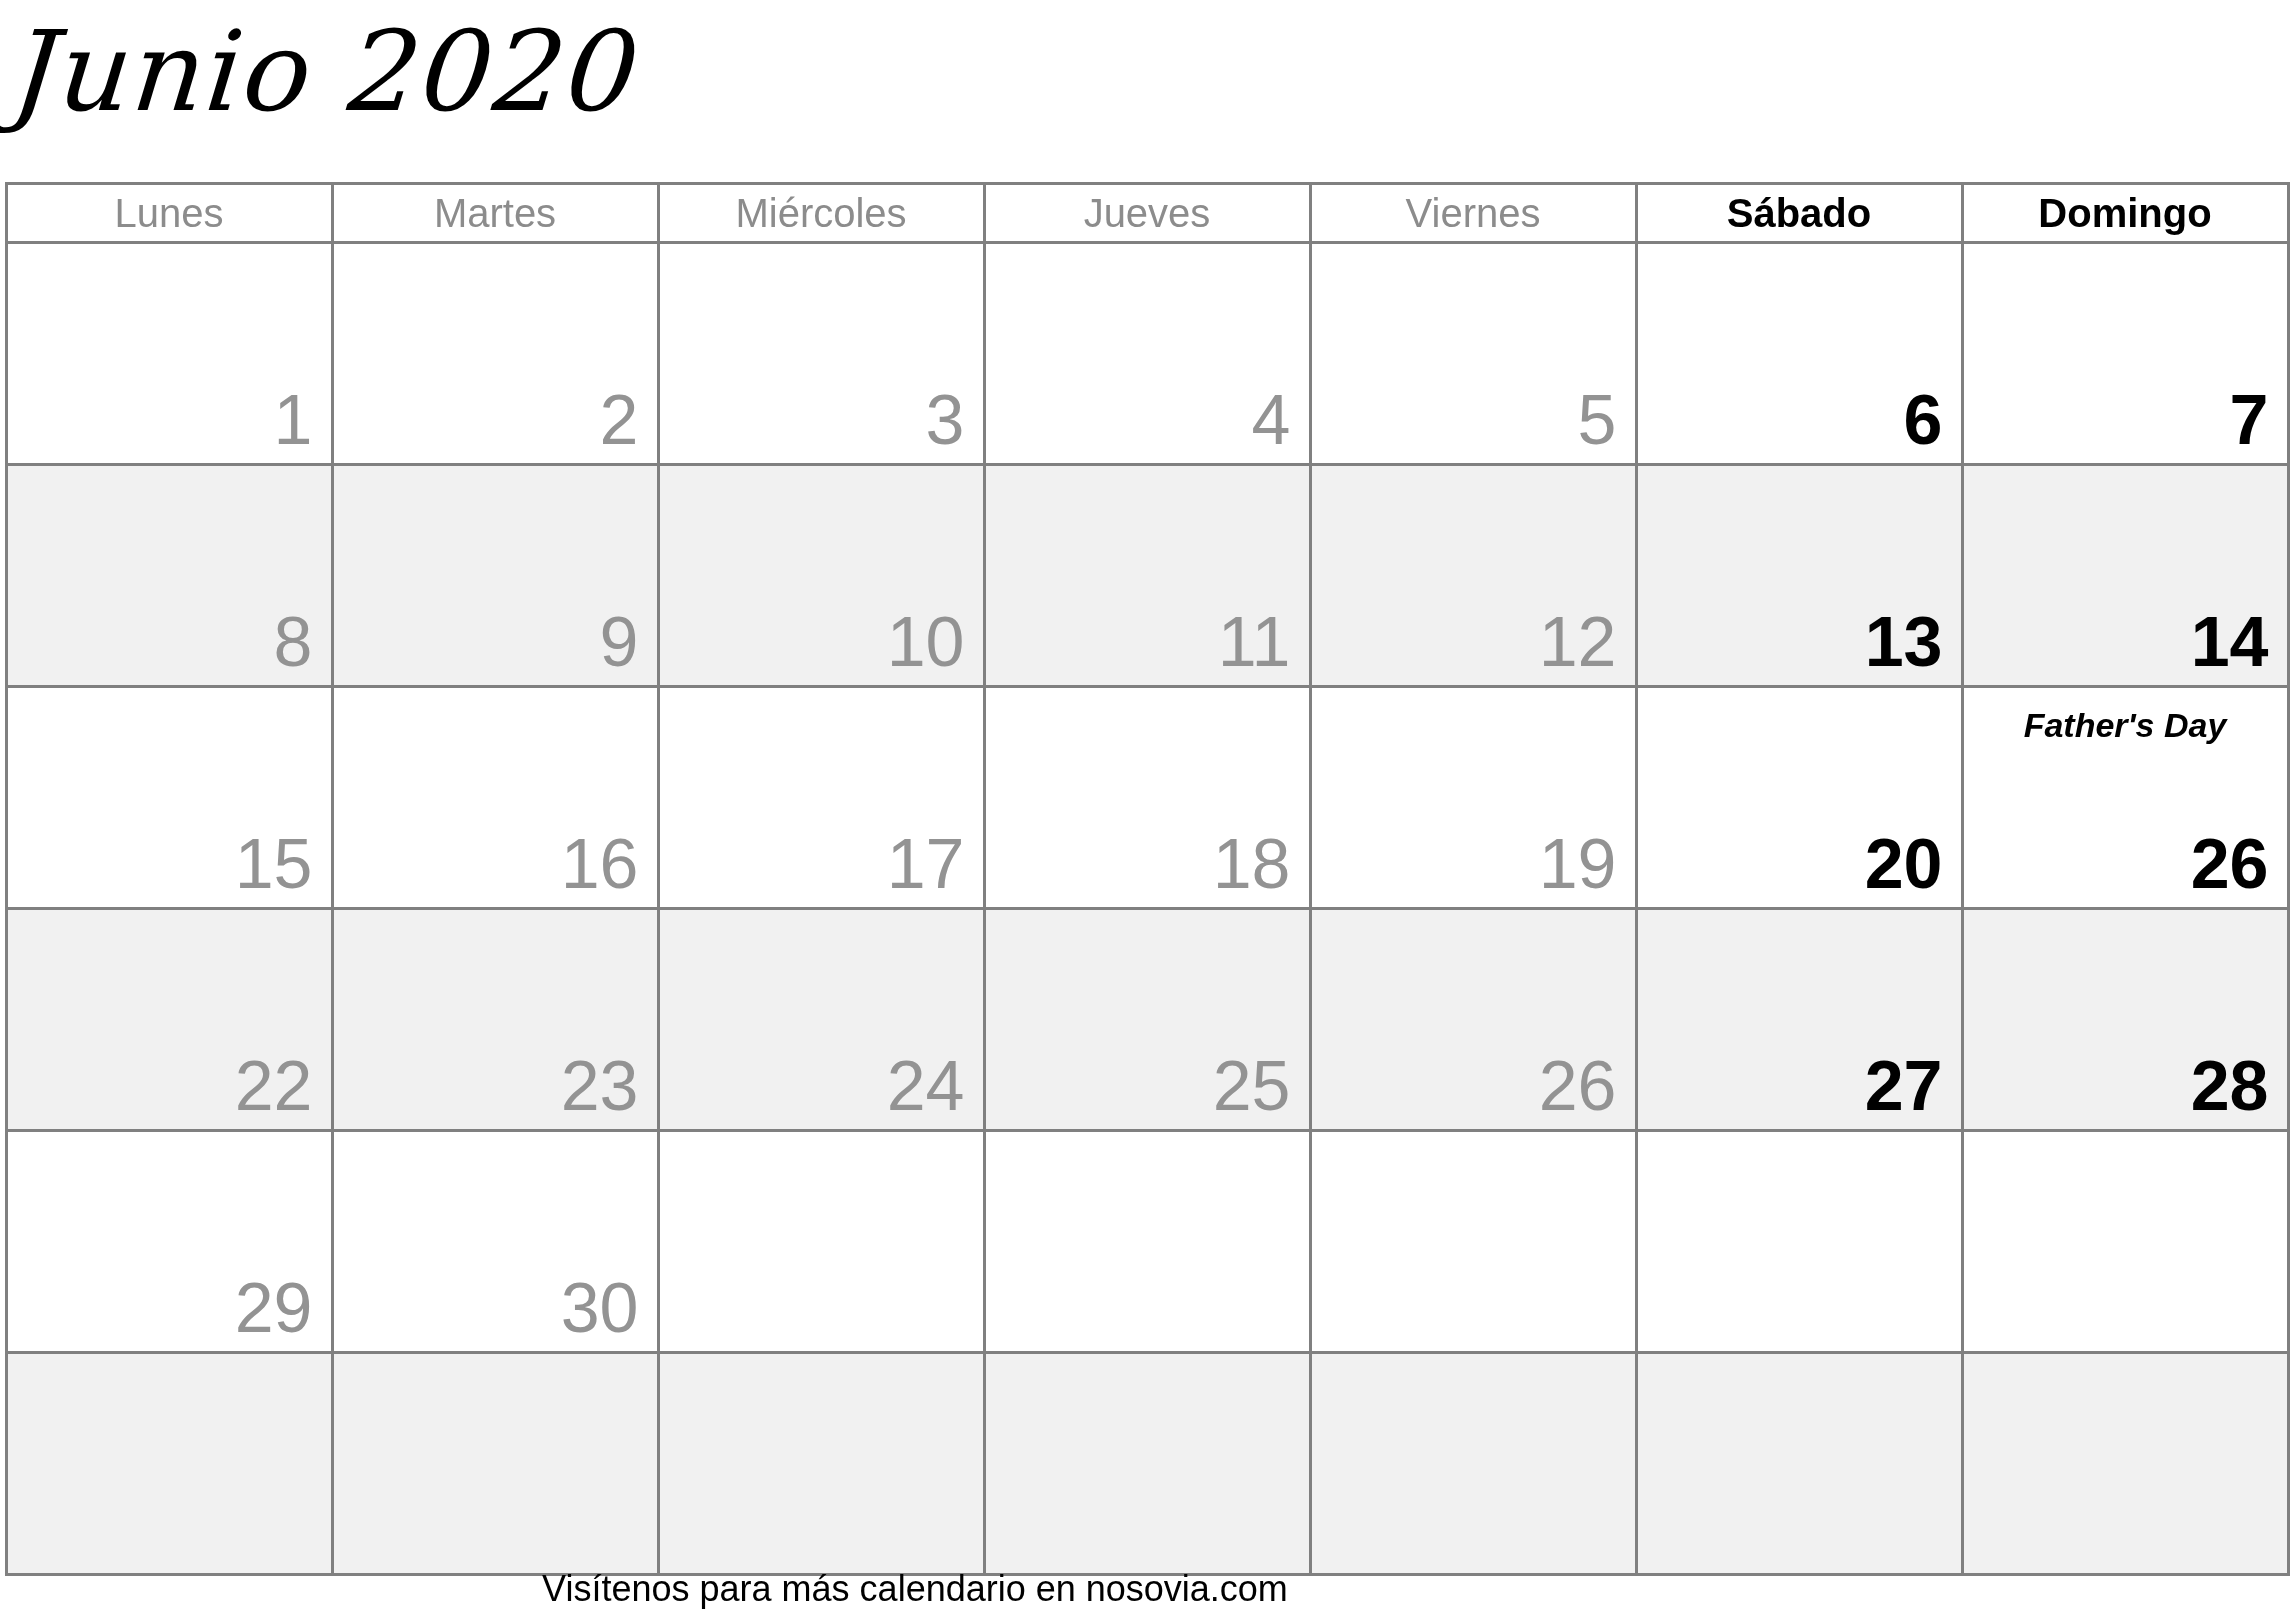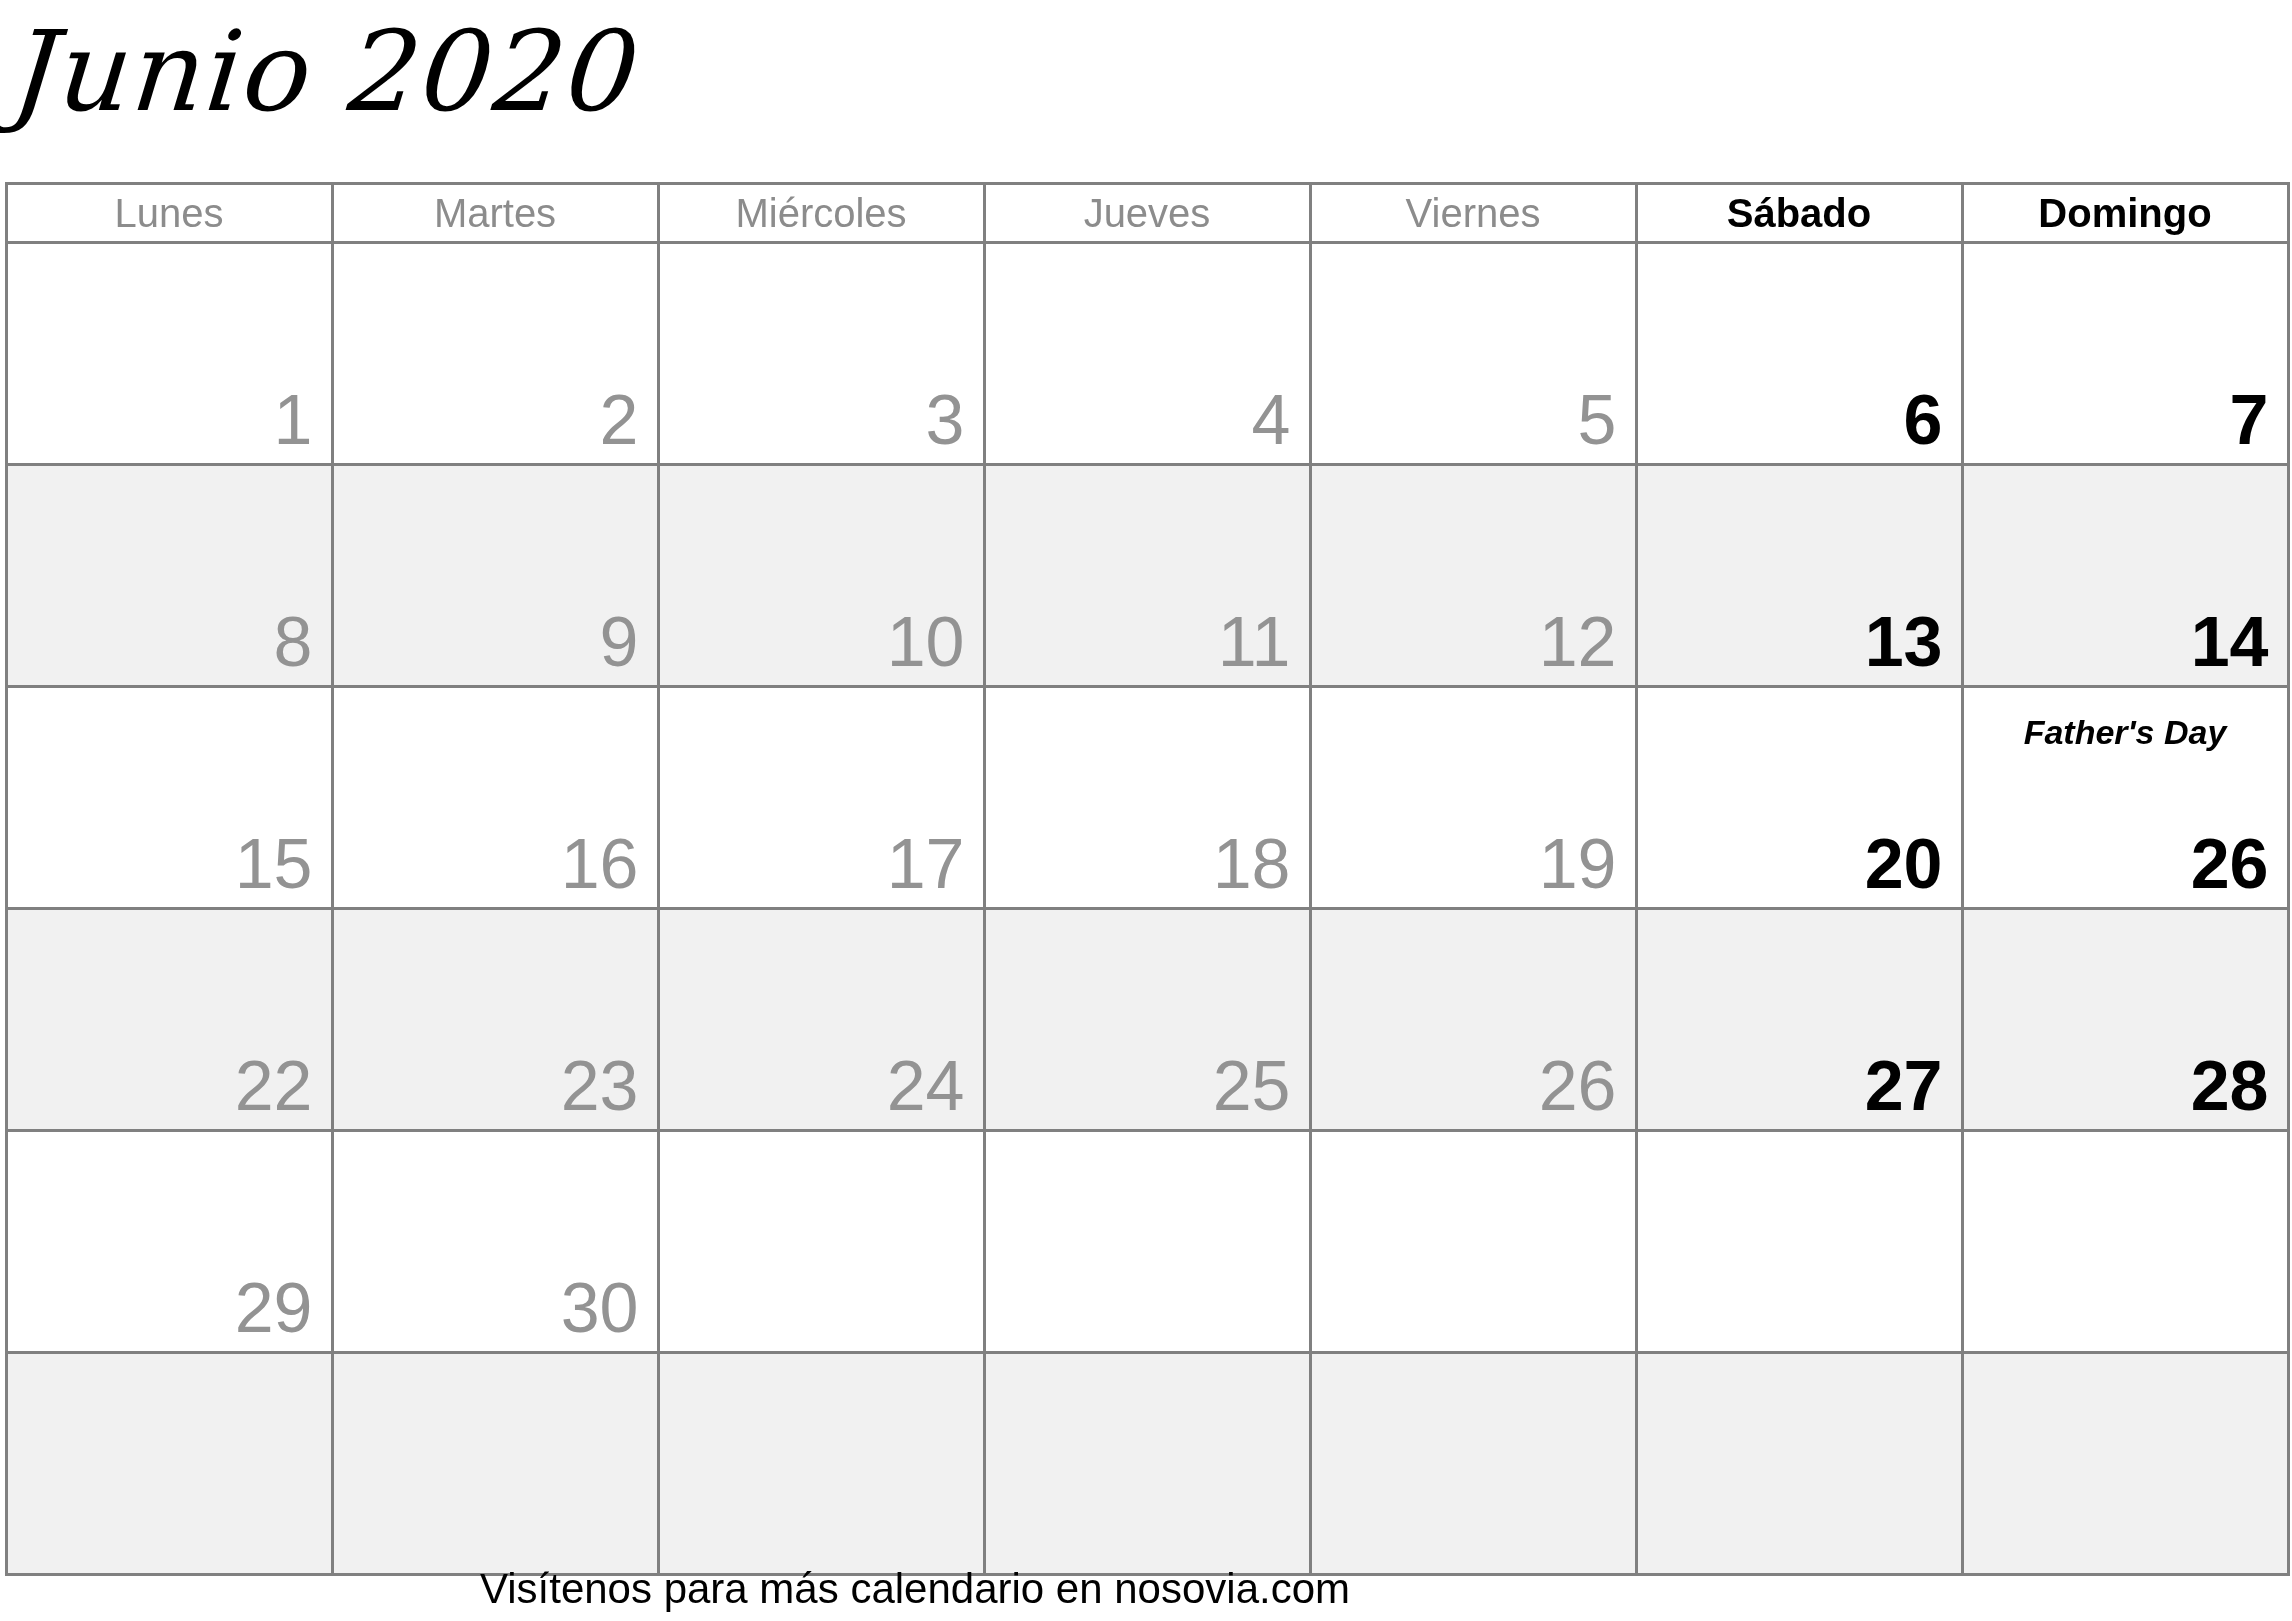--- a/index.html
+++ b/index.html
@@ -101,38 +101,38 @@
   .daynum.weekend {
     color: #000000;
     font-weight: 700;
   }
   .daynum:empty { display: none; }
 
   .event {
     position: absolute;
     left: 9px;
     right: 9px;
-    top: 25px;
+    top: 18px;
     text-align: center;
     font-size: 34px;
     line-height: 38px;
     font-style: italic;
     font-weight: 700;
     color: #000000;
   }
   .event:empty { display: none; }
 
   
   .footer {
     position: absolute;
     left: 0;
     top: 1565px;
     width: 1830px;
     text-align: center;
-    font-size: 42px;
+    font-size: 36px;
     line-height: 48px;
     color: #000000;
     font-weight: 400;
   }
 </style>
 </head>
 <body>
 
 <div class="page">
 

